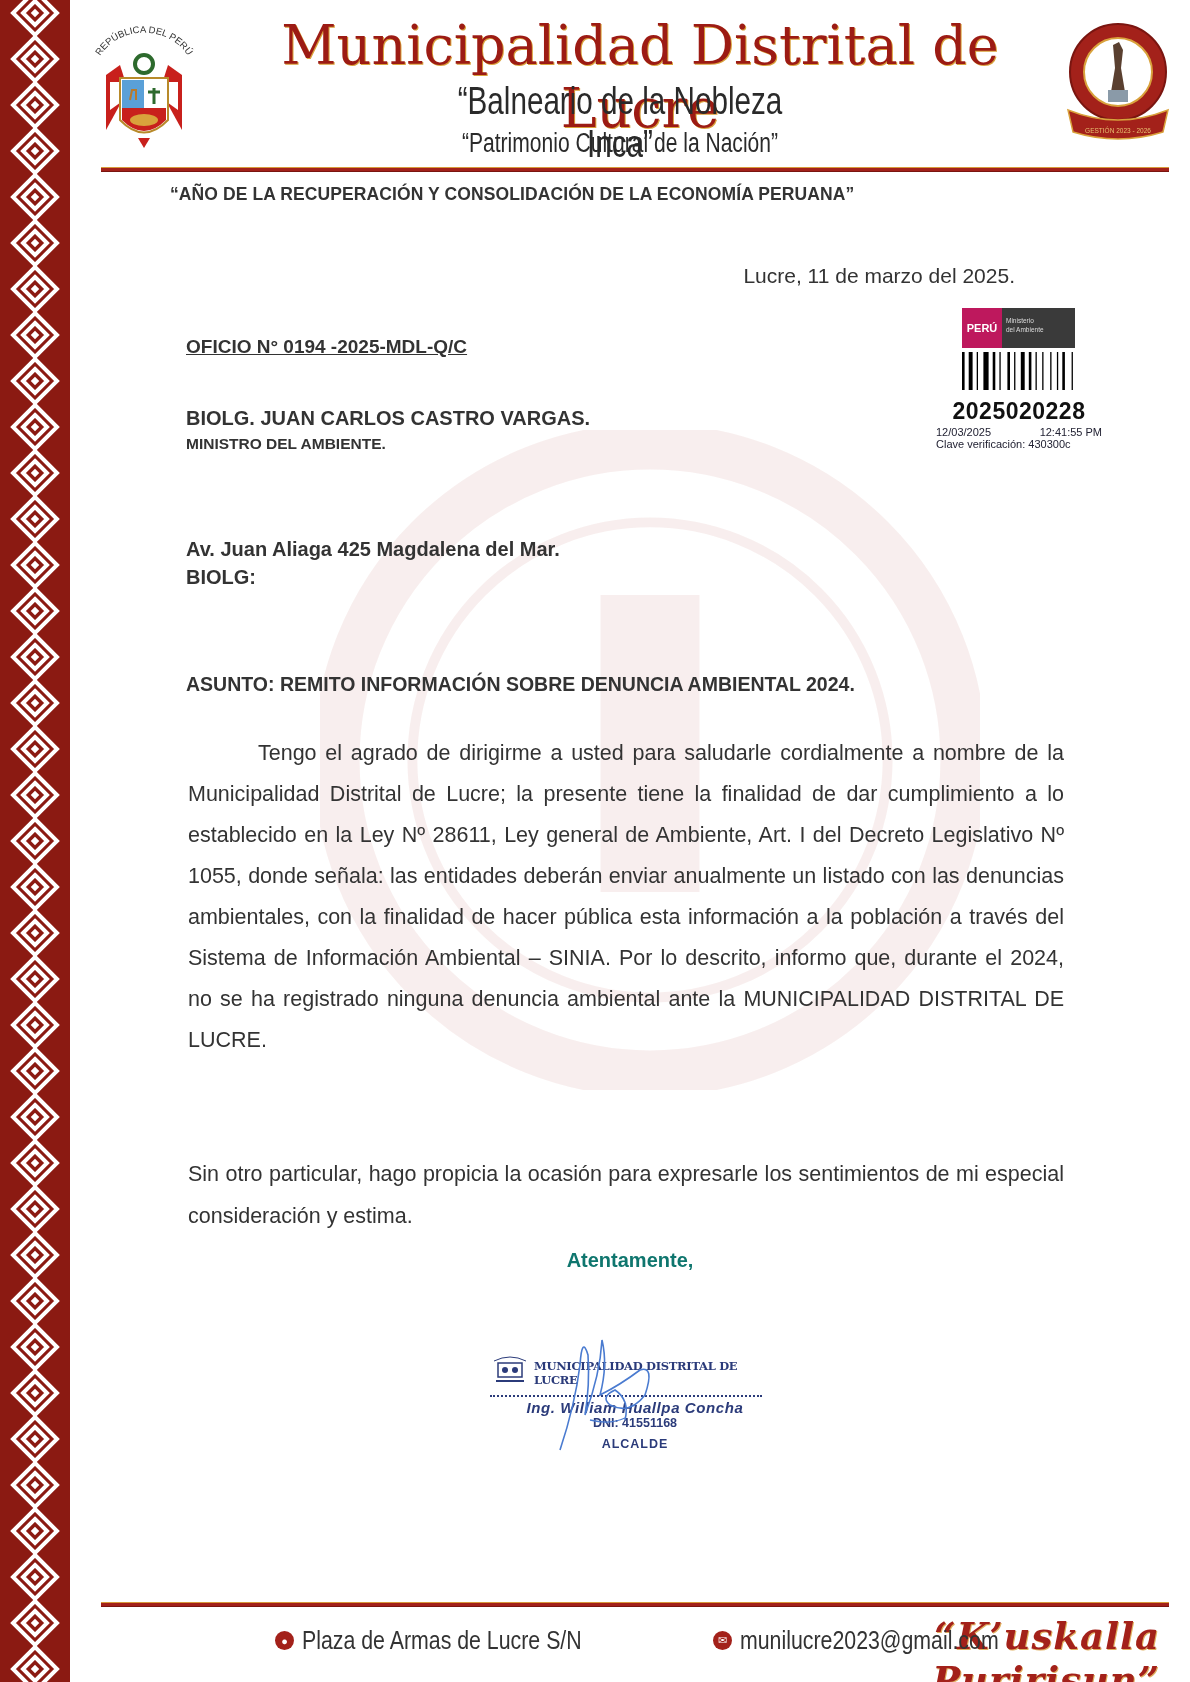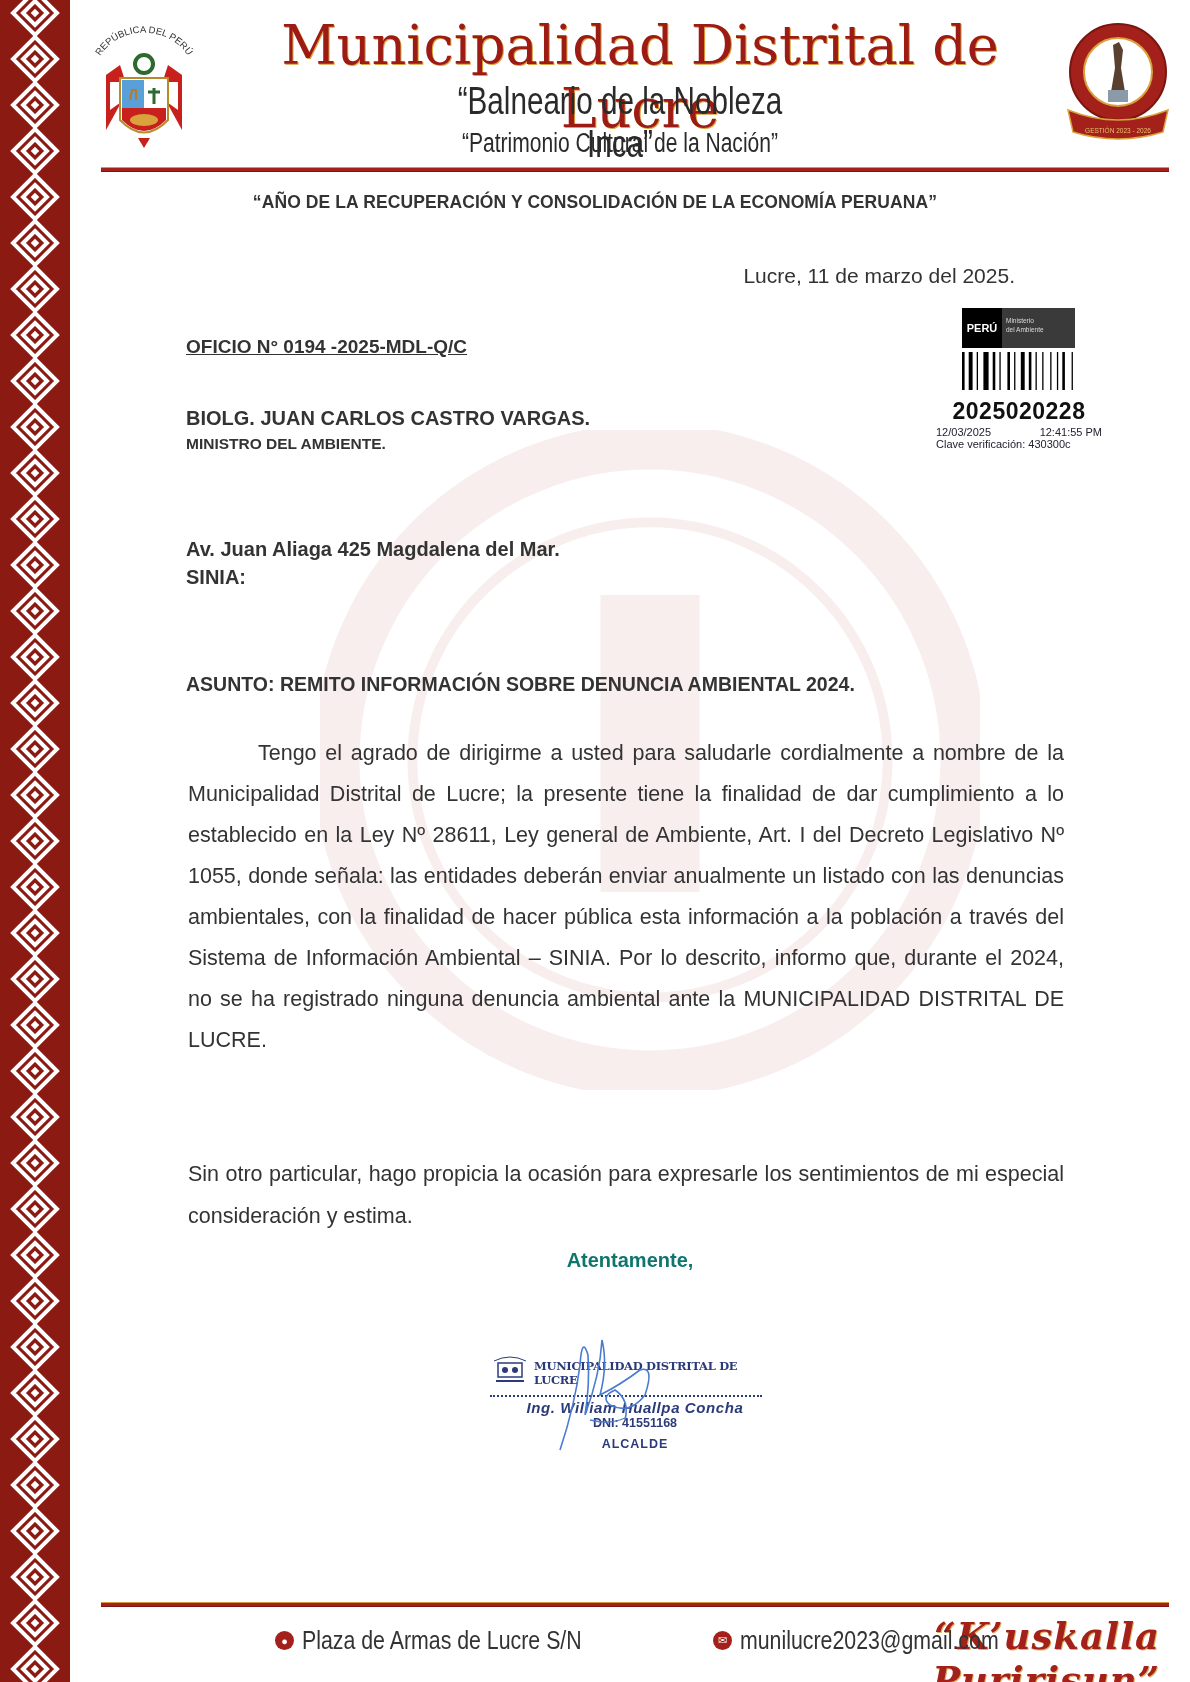--- a/index.html
+++ b/index.html
@@ -35,37 +35,37 @@
     text-align: center; transform: scaleX(0.78); transform-origin: center;
   }
   .rule {
     position: absolute; height: 5px; background: #a3211a;
     border-top: 1px solid #d79a3a; border-bottom: 1px solid #7a1510;
   }
   .rule-top { left: 101px; top: 167px; width: 1068px; }
   .rule-bottom { left: 101px; top: 1602px; width: 1068px; }
 
   .year-motto {
-    position: absolute; left: 170px; top: 192px; width: 850px;
-    font-size: 17.5px; font-weight: bold; text-align: center; color: #333;
+    position: absolute; left: 170px; top: 184px; width: 850px;
+    font-size: 17.5px; font-weight: bold; color: #333;
     letter-spacing: 0.1px;
   }
   .date-line {
     position: absolute; left: 700px; top: 264px; width: 315px;
     font-size: 21px; color: #333; text-align: right;
   }
   .oficio {
     position: absolute; left: 186px; top: 336px;
     font-size: 19px; font-weight: bold; text-decoration: underline; color: #333;
   }
 
   
   .stamp { position: absolute; left: 930px; top: 306px; width: 200px; height: 150px; }
   .stamp .logo { position: absolute; left: 32px; top: 2px; width: 113px; height: 40px; display: flex; }
-  .stamp .logo .red { width: 40px; height: 40px; background: #000000; color: #fff; font-size: 11px; font-weight: bold; display: flex; align-items: center; justify-content: center; }
+  .stamp .logo .red { width: 40px; height: 40px; background: #be185d; color: #fff; font-size: 11px; font-weight: bold; display: flex; align-items: center; justify-content: center; }
   .stamp .logo .dark { flex: 1; background: #3a3a3a; color: #ddd; font-size: 6.5px; padding: 8px 4px; line-height: 9px; }
   .stamp .barcode { position: absolute; left: 32px; top: 46px; width: 130px; height: 38px; }
   .stamp .code { position: absolute; left: 14px; top: 92px; width: 150px; font-size: 23px; font-weight: bold; color: #111; text-align: center; letter-spacing: 0.5px; }
   .stamp .dt { position: absolute; left: 6px; top: 120px; width: 180px; font-size: 11px; color: #223; display: flex; justify-content: space-between; padding-right: 14px; }
   .stamp .clave { position: absolute; left: 6px; top: 132px; width: 190px; font-size: 11px; color: #223; }
 
   .addressee { position: absolute; left: 186px; top: 404px; color: #333; }
   .addressee .l1 { font-size: 20px; font-weight: bold; line-height: 28px; }
   .addressee .l2 { font-size: 20px; font-weight: bold; line-height: 28px; }
   .addressee .l3 { font-size: 15.5px; font-weight: bold; line-height: 24px; }
@@ -315,21 +315,21 @@
   <div class="clave">Clave verificación: 430300c</div>
 </div>
 
 <div class="addressee">
   <div class="l2">BIOLG. JUAN CARLOS CASTRO VARGAS.</div>
   <div class="l3">MINISTRO DEL AMBIENTE.</div>
 </div>
 
 <div class="address">
   <div>Av. Juan Aliaga 425 Magdalena del Mar.</div>
-  <div>SINIA:</div>
+  <div>BIOLG:</div>
 </div>
 
 <div class="subject">ASUNTO: REMITO INFORMACIÓN SOBRE DENUNCIA AMBIENTAL 2024.</div>
 
 <p class="body-para">Tengo el agrado de dirigirme a usted para saludarle cordialmente a nombre de la Municipalidad Distrital de Lucre; la presente tiene la finalidad de dar cumplimiento a lo establecido en la Ley Nº 28611, Ley general de Ambiente, Art. I del Decreto Legislativo Nº 1055, donde señala: las entidades deberán enviar anualmente un listado con las denuncias ambientales, con la finalidad de hacer pública esta información a la población a través del Sistema de Información Ambiental – SINIA. Por lo descrito, informo que, durante el 2024, no se ha registrado ninguna denuncia ambiental ante la MUNICIPALIDAD DISTRITAL DE LUCRE.</p>
 <p class="closing-para">Sin otro particular, hago propicia la ocasión para expresarle los sentimientos de mi especial consideración y estima.</p>
 
 <div class="regards">Atentamente,</div>
 
 <div class="sig">

